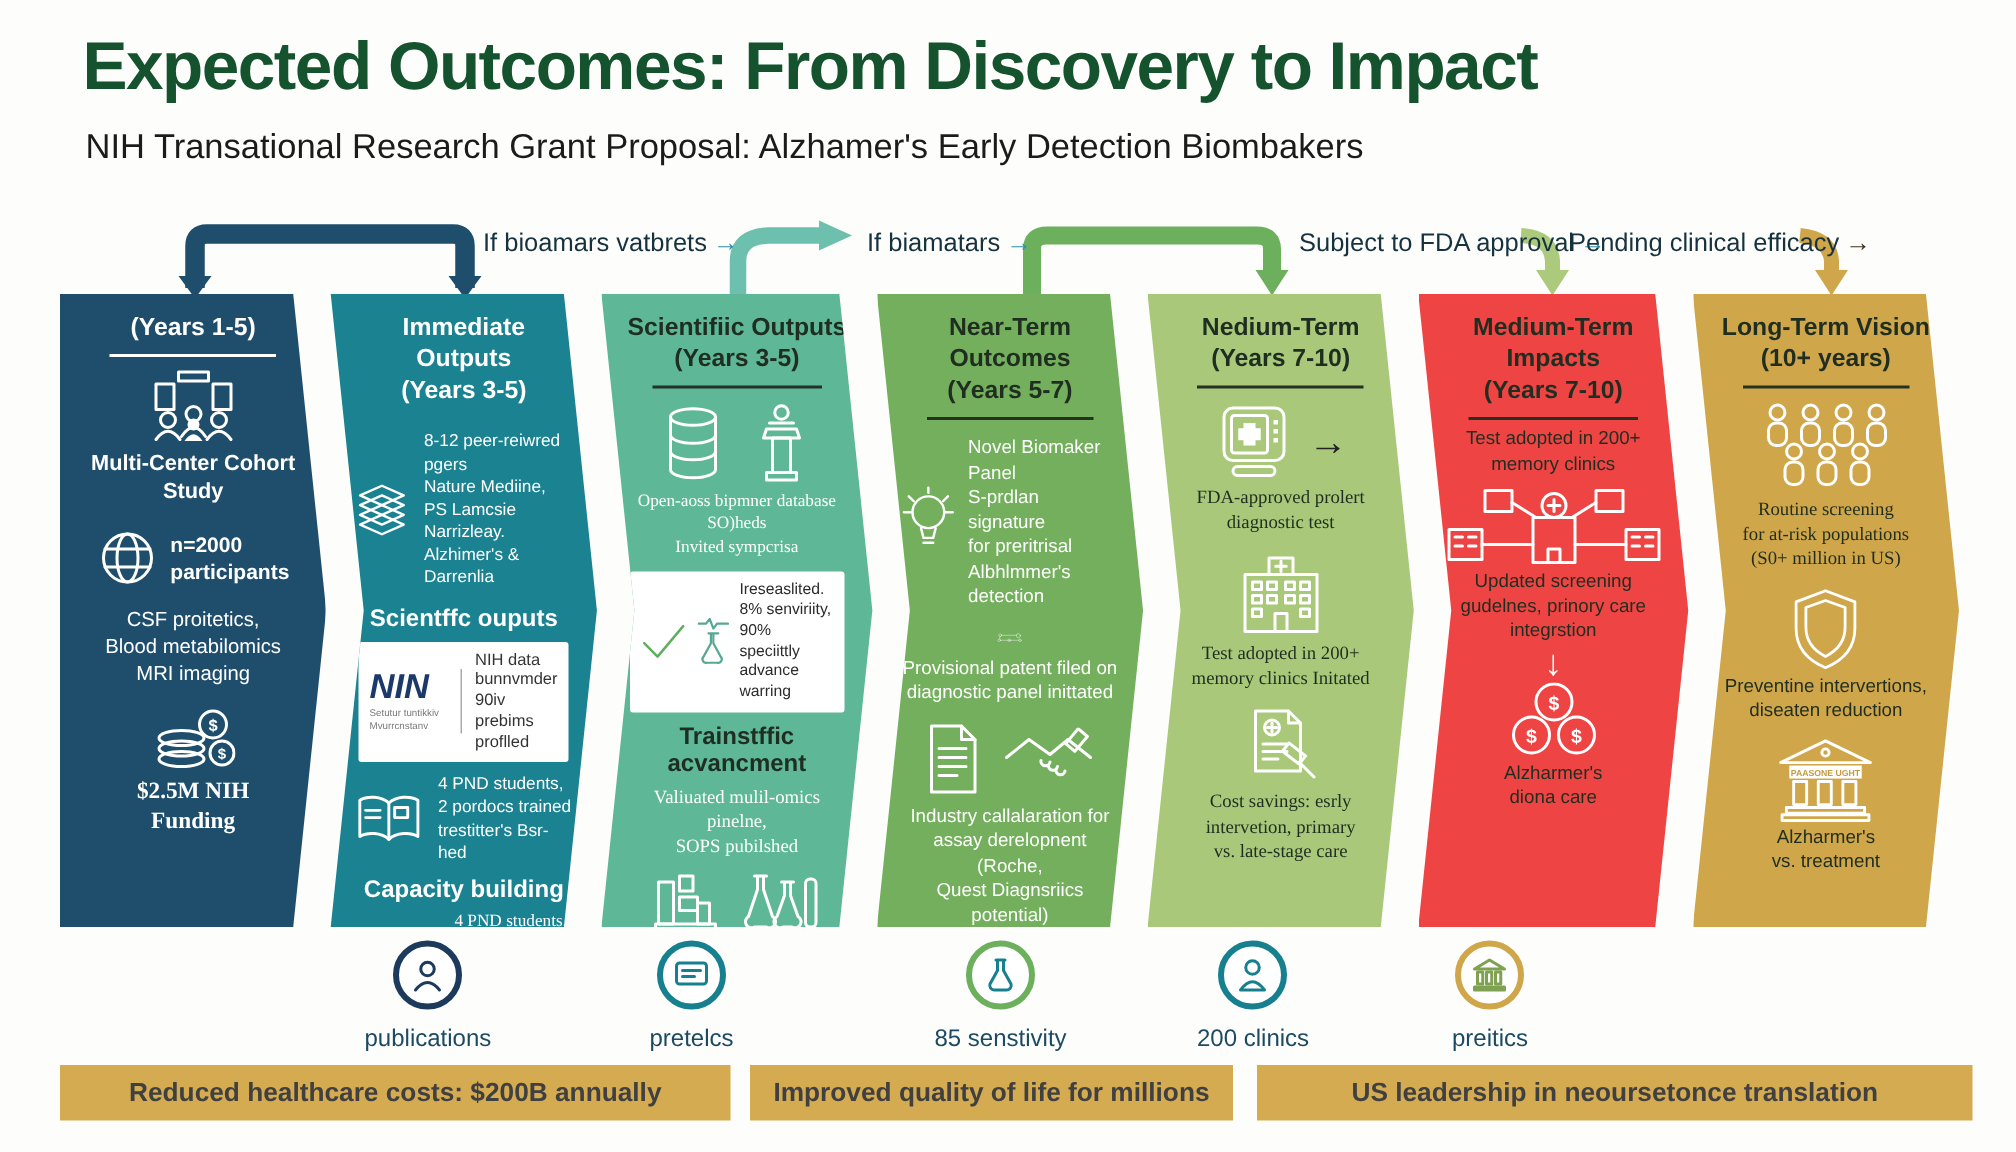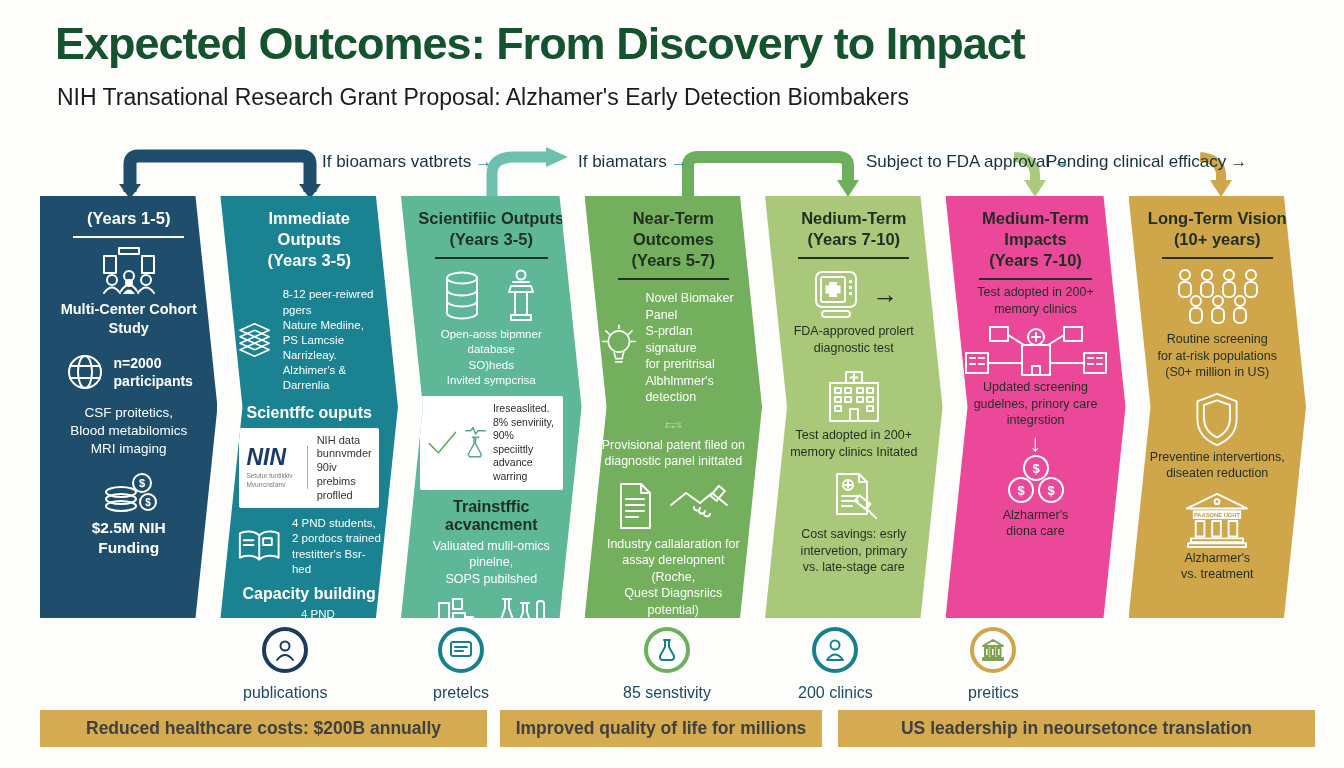--- a/index.html
+++ b/index.html
@@ -21,21 +21,21 @@
   .light{color:#fff;} .darktxt{color:#1f2e20;}
   .divider{width:76%;border-bottom:2px solid #fff;margin:7px 0 2px;}
   .divider.dk{border-color:#243125;}
 
   .t{font-size:12.5px;line-height:1.32;white-space:pre-line;}
   .sm{font-size:11.5px;} .xs{font-size:10.5px;line-height:1.3;white-space:pre-line;}
   .b{font-weight:700;}
   .t-left{text-align:left;}
   .row{display:flex;align-items:center;justify-content:center;gap:9px;}
   .subhead{font-weight:700;font-size:16px;}
-  .mt2{margin-top:2px;}.mt4{margin-top:4px;}.mt6{margin-top:6px;}.mt8{margin-top:8px;}
+  .mt2{margin-top:2px;}.mt4{margin-top:4px;font-family:Liberation Serif, serif;}.mt6{margin-top:6px;}.mt8{margin-top:8px;}
   .mt10{margin-top:10px;}.mt12{margin-top:12px;}.mt14{margin-top:14px;}.mt16{margin-top:16px;}
 
   .card{background:#fff;border-radius:2px;display:flex;align-items:center;gap:7px;padding:6px 7px;color:#2c2c2c;width:96%;box-sizing:border-box;text-align:left;}
   .nin-left{flex:0 0 44%;border-right:1px solid #aaa;padding-right:5px;}
   .nin-logo{font-size:23px;font-weight:800;font-style:italic;color:#1b3a6b;line-height:1;}
   .nin-sub{font-size:6.5px;color:#7a7a7a;white-space:pre-line;line-height:1.3;margin-top:3px;}
   .nin-right{font-size:11px;color:#333;white-space:pre-line;line-height:1.25;padding-left:2px;}
 
   .ic *{stroke:#fff;fill:none;stroke-width:2;stroke-linecap:round;stroke-linejoin:round;}
   .ic .fw{fill:#fff !important;stroke:none !important;}
@@ -346,21 +346,21 @@
           <path d="M19 10 v6 M16 13 h6"></path>
         <path d="M13 24 h16 M13 29 h16 M13 34 h10"></path>
         <rect x="27" y="27" width="14" height="7" transform="rotate(38 34 30)"></rect>
           <path d="M37 36 L47 46" stroke-width="3"></path>
       </svg>
       <div class="t darktxt mt4">Cost savings: esrly
 intervetion, primary
 vs. late-stage care</div>
     </div>
 
-    <div class="col" style="background: #ec4899;">
+    <div class="col" style="background: #ef4444;">
       <div class="col-h darktxt">
         <div>Medium-Term Impacts</div>
         <div>(Years 7-10)</div>
       </div>
       <div class="divider dk"></div>
       <div class="t darktxt mt2">Test adopted in 200+
 memory clinics</div>
       <svg class="ic mt8" width="148" height="52" viewBox="0 0 148 52">
         <g stroke-width="1.5">
           <rect x="60" y="20" width="28" height="30"></rect>

